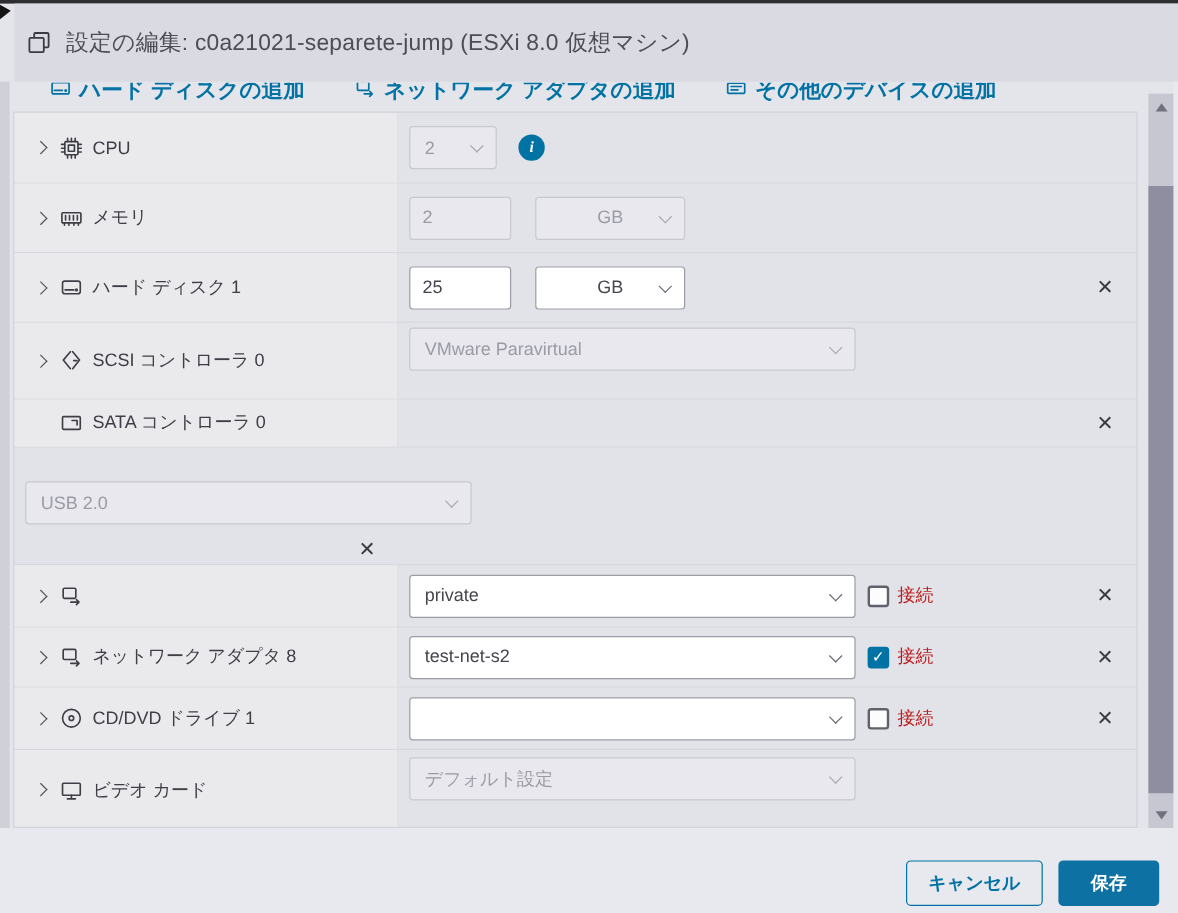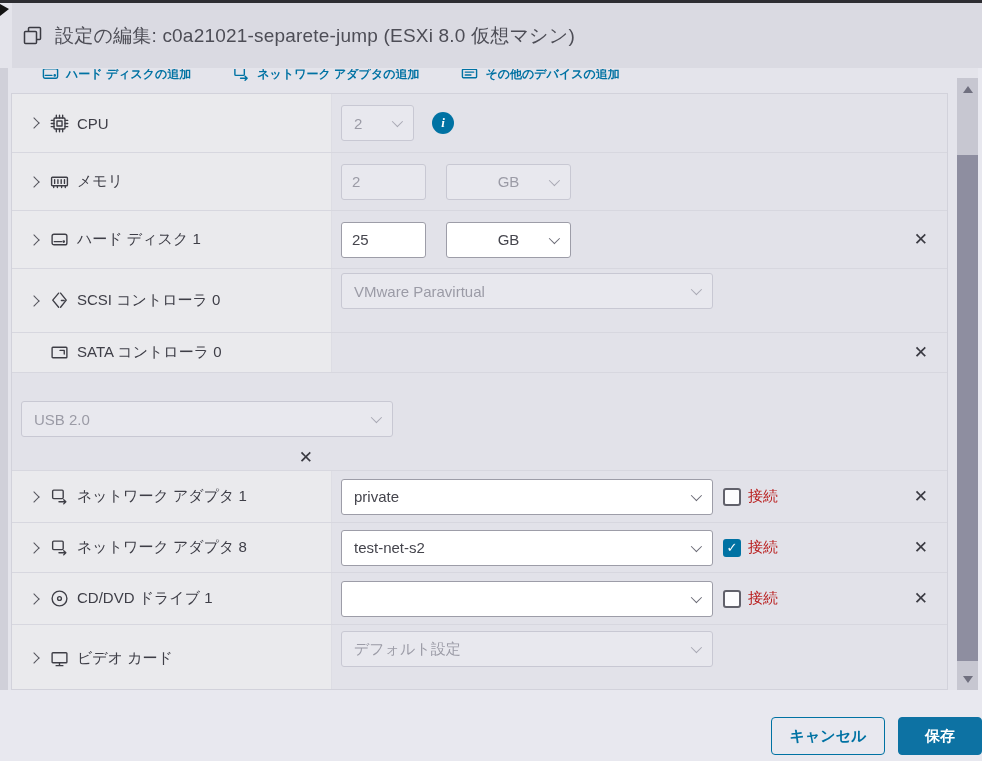--- a/index.html
+++ b/index.html
@@ -14,21 +14,21 @@
   .titlebar { position:absolute; top:3px; left:0; width:100%; height:65px; background:#dadae2;
     display:flex; align-items:center; padding-left:9px;margin-left:12px; }
   .title-icon { display:inline-flex; margin-right:11px; }
   .dialog-title { font-size:19px; font-weight:400; color:#4d4d56; letter-spacing:.2px; }
 
   .left-band { position:absolute; left:0; top:68px; width:8px; height:622px; background:#d0d0d9; }
 
   
   .toolbar { position:absolute; left:11px; top:69px; width:900px; height:24px; overflow:hidden;
     display:flex; gap:42px; padding-left:31px; align-items:flex-start; }
-  .tb-link { display:flex; align-items:center; gap:7px; color:#0072a3; font-size:12px; font-weight:bold;
+  .tb-link { display:flex; align-items:center; gap:7px; color:#0072a3; font-size:18px; font-weight:bold;
     margin-top:-6px; cursor:pointer; white-space:nowrap; }
   .tb-link svg { flex:0 0 auto; margin-top:2px; }
 
   .panel { position:absolute; left:11px; top:93px; width:937px; height:597px;
     background:#e2e2e9; border:1px solid #d2d2db; overflow:hidden; }
   .row { display:grid; grid-template-columns:320px 1fr; border-bottom:1px solid #d7d7df; }
   .row:last-child { border-bottom:none; }
   .r-cpu{height:59px}.r-mem{height:58px}.r-hdd{height:58px}.r-scsi{height:64px}.r-sata{height:40px}
   .r-usb{height:98px}.r-net1{height:52px}.r-net2{height:50px}.r-cd{height:52px}.r-video{height:66px}
 
@@ -82,21 +82,21 @@
   .scrollbar { position:absolute; left:957px; top:78px; width:21px; height:612px; background:#c7c7d1; }
   .sb-arrow { position:absolute; left:0; width:21px; height:18px; display:flex; align-items:center; justify-content:center; cursor:pointer; }
   .sb-arrow.up { top:2px; } .sb-arrow.down { bottom:2px; }
   .sb-arrow.up::before { content:""; border-left:5px solid transparent; border-right:5px solid transparent; border-bottom:7px solid #70707f; }
   .sb-arrow.down::before { content:""; border-left:5px solid transparent; border-right:5px solid transparent; border-top:7px solid #70707f; }
   .sb-thumb { position:absolute; left:0; top:77px; width:21px; height:506px; background:#8e8ea0; cursor:pointer; }
   .right-gutter { position:absolute; left:978px; top:68px; width:4px; height:622px; background:#e8e8ef; }
 
   
   .footer { position:absolute; left:0; top:690px; width:982px; height:71px; background:#e8e8ef;
-    display:flex; align-items:flex-end; justify-content:flex-end; gap:13px; padding:0 0 6px 0; }
+    display:flex; align-items:flex-end; justify-content:flex-end; gap:13px; padding:0 16px 6px 0; }
   .btn { height:38px; border-radius:4px; font-size:15px; font-weight:bold; cursor:pointer; font-family:inherit; }
   .btn.outline { width:114px; background:transparent; border:1px solid #0072a3; color:#0072a3; }
   .btn.solid { width:84px; background:#0d72a3; border:1px solid #0d72a3; color:#fff; }
 </style>
 </head>
 <body>
 
 <div class="screen">
   <div class="top-line"></div>
   <div class="cursor-tri"></div>
@@ -261,21 +261,20 @@
 
     <div class="row r-net1">
       <div class="label-cell">
         <span class="chev"></span>
         <span class="dev-icon">
           <svg width="19" height="19" viewBox="0 0 18 18">
               <rect x="2.5" y="3" width="10" height="8" rx="1"></rect>
               <path d="M8.5 14h6.5m0 0-2-2m2 2-2 2"></path>
             </svg>
         </span>
-        <span>ネットワーク アダプタ 1</span>
       </div>
       <div class="ctrl-cell">
         <div class="select w-lg">
           <span>private</span>
             <span class="caret"></span>
         </div>
         <span class="checkbox"></span>
         <span class="cb-label">接続</span>
         <button class="x-btn">✕</button>
       </div>

